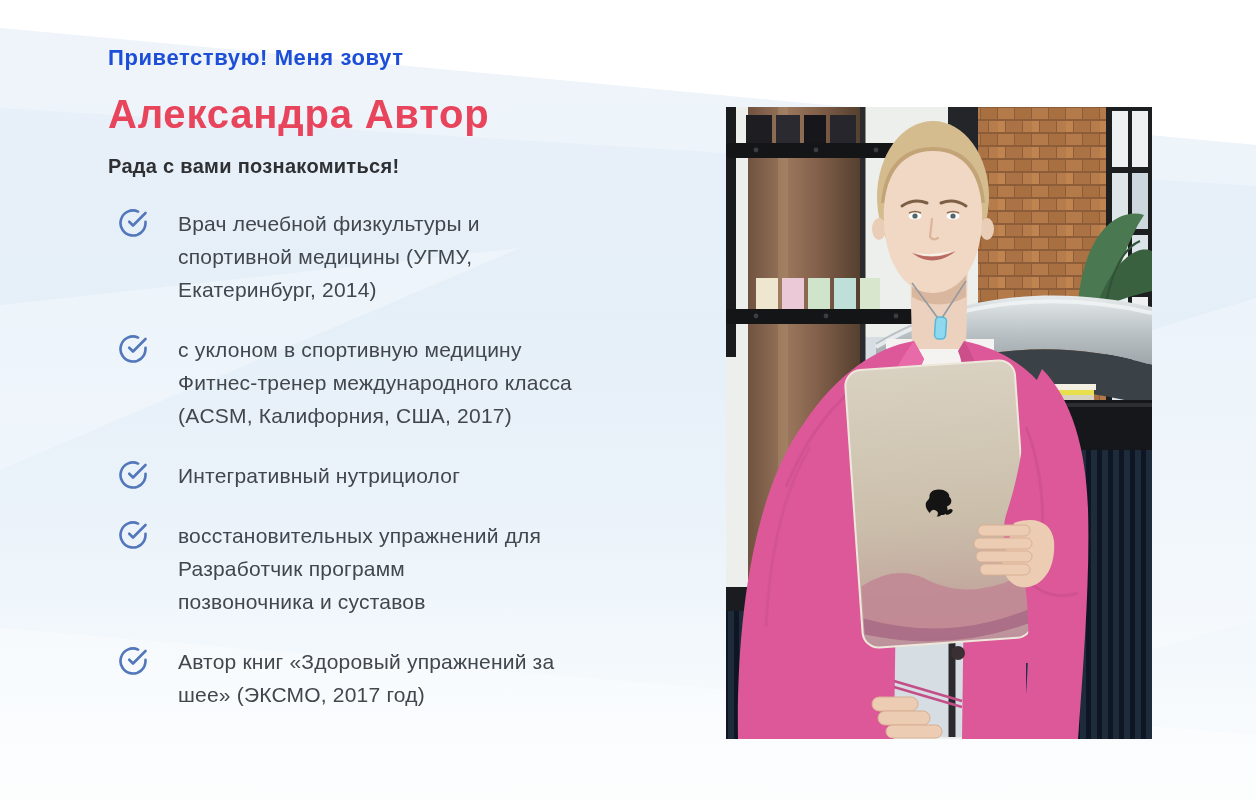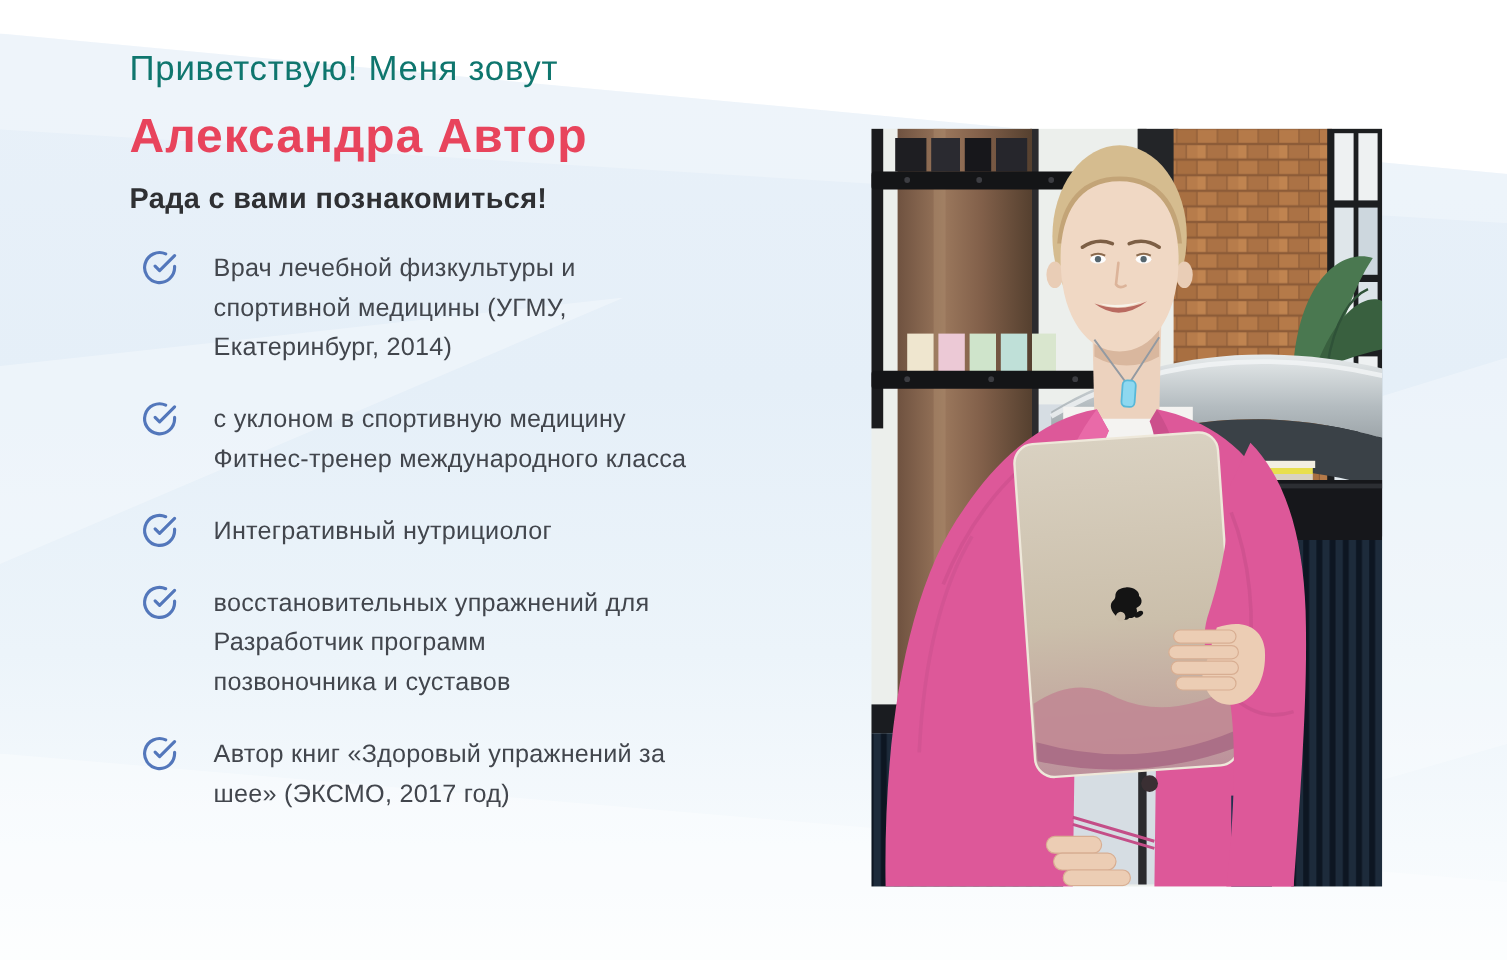--- a/index.html
+++ b/index.html
@@ -16,27 +16,27 @@
   }
   .facet{position:absolute;inset:0;pointer-events:none;}
   .facet.f1{background:rgba(255,255,255,.30);clip-path:polygon(0 305px,520px 248px,0 470px);}
   .facet.f2{background:rgba(255,255,255,.34);clip-path:polygon(0 628px,1256px 735px,1256px 800px,0 800px);}
   .facet.f3{background:rgba(255,255,255,.28);clip-path:polygon(1152px 330px,1256px 298px,1256px 620px,1152px 650px);}
   .facet.f4{background:rgba(255,255,255,.25);clip-path:polygon(0 28px,1256px 145px,1256px 186px,0 108px);}
 
   
   .content{position:absolute;left:108px;top:41px;width:570px;}
   .greeting{
-    font-size:29px;font-weight:400;color:#0f766e;letter-spacing:.6px;line-height:34px;margin:0;
+    font-size:22px;font-weight:700;color:#1d4ed8;letter-spacing:.6px;line-height:34px;margin:0;
   }
   .name{
     font-size:40px;font-weight:700;color:#e8445c;letter-spacing:.8px;line-height:44px;margin:17px 0 0 0;
   }
   .subtitle{
-    font-size:24px;font-weight:700;color:#2f3033;letter-spacing:.3px;line-height:24px;margin:18px 0 0 0;
+    font-size:20px;font-weight:700;color:#2f3033;letter-spacing:.3px;line-height:24px;margin:18px 0 0 0;
   }
   .cred-list{list-style:none;margin:29px 0 0 0;padding:0;}
   .cred-item{display:flex;align-items:flex-start;margin:0 0 27px 10px;}
   .check-wrap{flex:0 0 30px;width:30px;height:30px;margin-top:1px;}
   .check-wrap svg{width:30px;height:30px;display:block;}
   .cred-text{margin-left:30px;font-size:21px;line-height:33px;color:#42464d;letter-spacing:.2px;font-weight:400;}
 
   
   .photo{position:absolute;left:726px;top:107px;width:426px;height:632px;overflow:hidden;}
   .photo svg{display:block;}
@@ -72,20 +72,21 @@
     <li class="cred-item">
       <span class="check-wrap">
         <svg viewBox="0 0 24 24" fill="none" stroke="#5377bb" stroke-width="2.1" stroke-linecap="round" stroke-linejoin="round">
             <path d="M22 11.08V12a10 10 0 1 1-5.93-9.14"></path>
             <polyline points="22 4 12 14.01 9 11.01"></polyline>
           </svg>
       </span>
       <div class="cred-text">
         <div>с уклоном в спортивную медицину</div>
         <div>Фитнес-тренер международного класса</div>
+        <div>(ACSM, Калифорния, США, 2017)</div>
       </div>
     </li>
     <li class="cred-item">
       <span class="check-wrap">
         <svg viewBox="0 0 24 24" fill="none" stroke="#5377bb" stroke-width="2.1" stroke-linecap="round" stroke-linejoin="round">
             <path d="M22 11.08V12a10 10 0 1 1-5.93-9.14"></path>
             <polyline points="22 4 12 14.01 9 11.01"></polyline>
           </svg>
       </span>
       <div class="cred-text">

